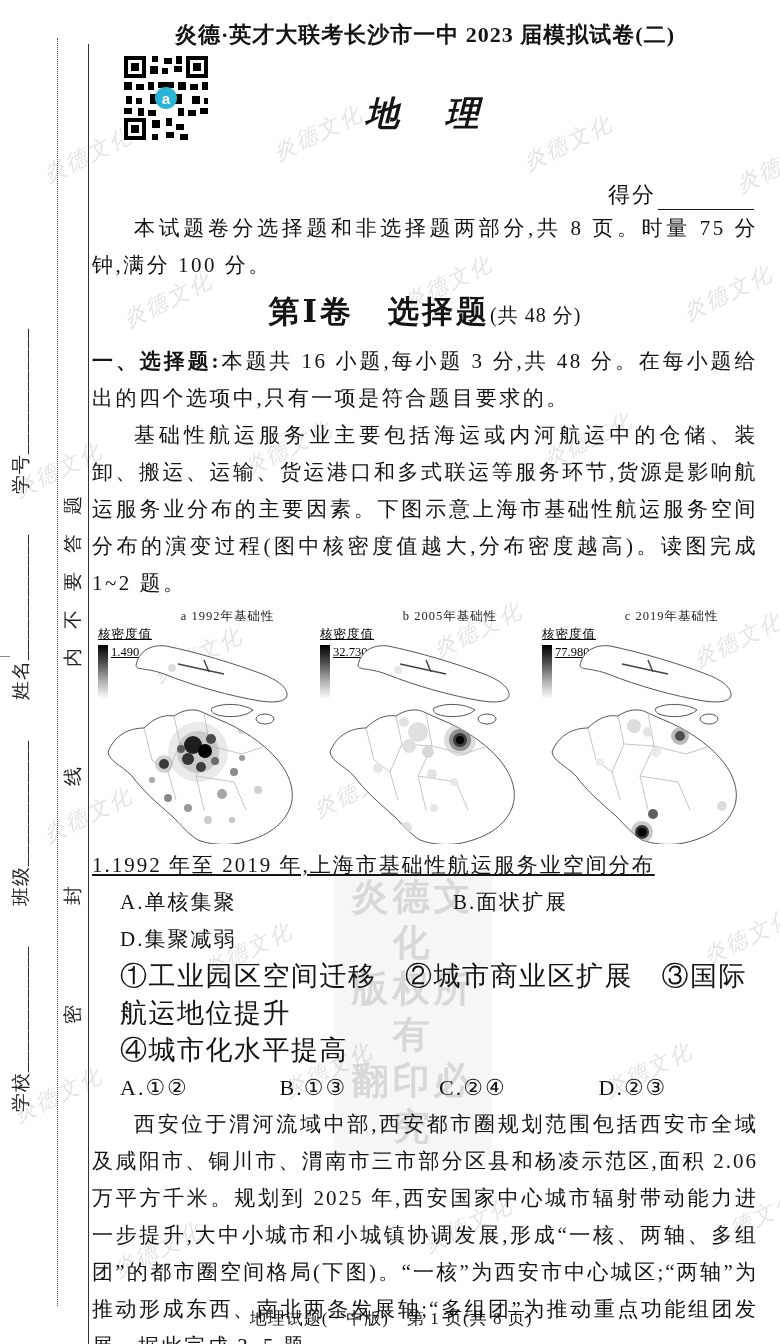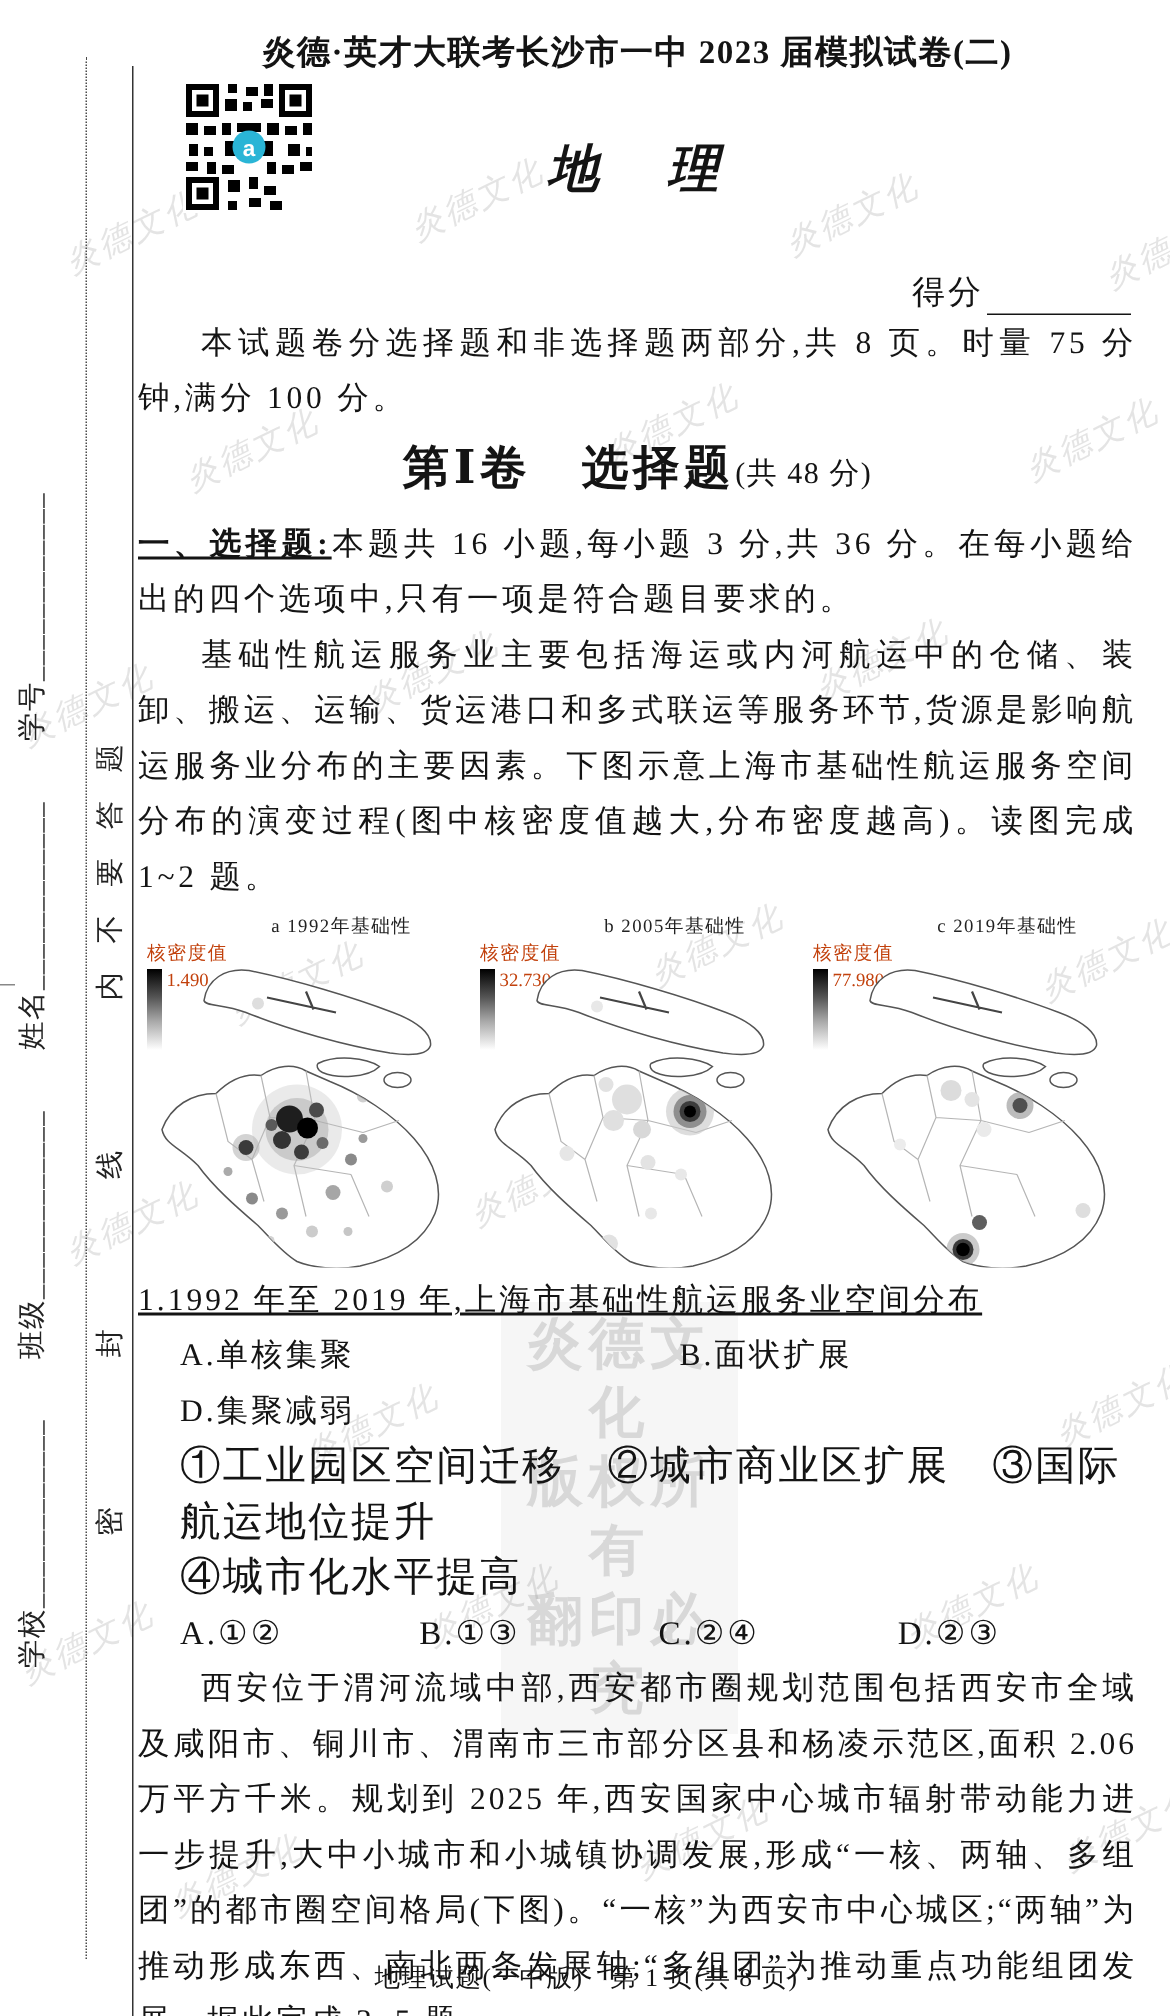--- a/index.html
+++ b/index.html
@@ -35,28 +35,28 @@
              font-size:22px;letter-spacing:2px;}
   .score-line{display:inline-block;width:96px;height:26px;border-bottom:1.5px solid #141414;margin-left:2px;}
 
   p.body{font-size:21px;line-height:37px;letter-spacing:2.5px;text-align:justify;margin:0;}
   p.tight{letter-spacing:2px;}
   .indent{text-indent:2em;}
   .mt{margin-top:20px;}
   .section-title{text-align:center;margin:8px 0 6px 0;line-height:40px;}
   .section-title .b{font-size:31px;font-weight:bold;letter-spacing:3px;}
   .section-title .n{font-size:20px;letter-spacing:1px;}
-  .lead{font-weight:bold;text-decoration:underline;}
+  .lead{font-weight:bold;}
 
   
   .maps{display:flex;gap:0px;margin:6px 0 2px 0;height:237px;}
   .map-fig{position:relative;width:222px;height:237px;flex:0 0 auto;}
   .map-fig svg{position:absolute;left:0;top:4px;}
   .map-cap{position:absolute;left:40%;top:0;font-size:12.5px;letter-spacing:1px;color:#222;white-space:nowrap;}
-  .legend{position:absolute;left:6px;top:18px;font-size:12.5px;color:#c2410c;}
+  .legend{position:absolute;left:6px;top:18px;font-size:12.5px;color:#000000;text-decoration:underline;}
   .legend-title{letter-spacing:1px;}
   .legend-row{display:flex;align-items:stretch;margin-top:2px;}
   .legend-bar{width:10px;height:54px;background:linear-gradient(#000,#555 35%,#aaa 65%,#fff);}
   .legend-vals{display:flex;justify-content:space-between;margin-left:3px;font-size:12.5px;}
 
   
   .q-line{font-size:21px;line-height:37px;letter-spacing:2px;text-decoration:underline;}
   .opts2{display:flex;flex-wrap:wrap;}
   .opts2 .opt{flex:0 0 50%;padding-left:28px;box-sizing:border-box;font-size:21px;line-height:37px;letter-spacing:2px;}
   .items{padding-left:28px;font-size:27px;line-height:37px;letter-spacing:1.5px;}
@@ -172,21 +172,21 @@
       <span>得分</span>
       <span class="score-line"></span>
     </div>
 
     <p class="body indent mt">本试题卷分选择题和非选择题两部分,共 8 页。时量 75 分钟,满分 100 分。</p>
 
     <div class="section-title">
       <span class="b">第Ⅰ卷　选择题</span><span class="n">(共 48 分)</span>
     </div>
 
-    <p class="body"><span class="lead">一、选择题:</span><span>本题共 16 小题,每小题 3 分,共 36 分。在每小题给出的四个选项中,只有一项是符合题目要求的。</span></p>
+    <p class="body"><span class="lead">一、选择题:</span><span>本题共 16 小题,每小题 3 分,共 48 分。在每小题给出的四个选项中,只有一项是符合题目要求的。</span></p>
 
     <p class="body indent">基础性航运服务业主要包括海运或内河航运中的仓储、装卸、搬运、运输、货运港口和多式联运等服务环节,货源是影响航运服务业分布的主要因素。下图示意上海市基础性航运服务空间分布的演变过程(图中核密度值越大,分布密度越高)。读图完成 1~2 题。</p>
 
     <div class="maps">
 
       <figure class="map-fig" style="margin:0">
         <div class="map-cap">a 1992年基础性</div>
         <div class="legend">
           <div class="legend-title">核密度值</div>
           <div class="legend-row">

